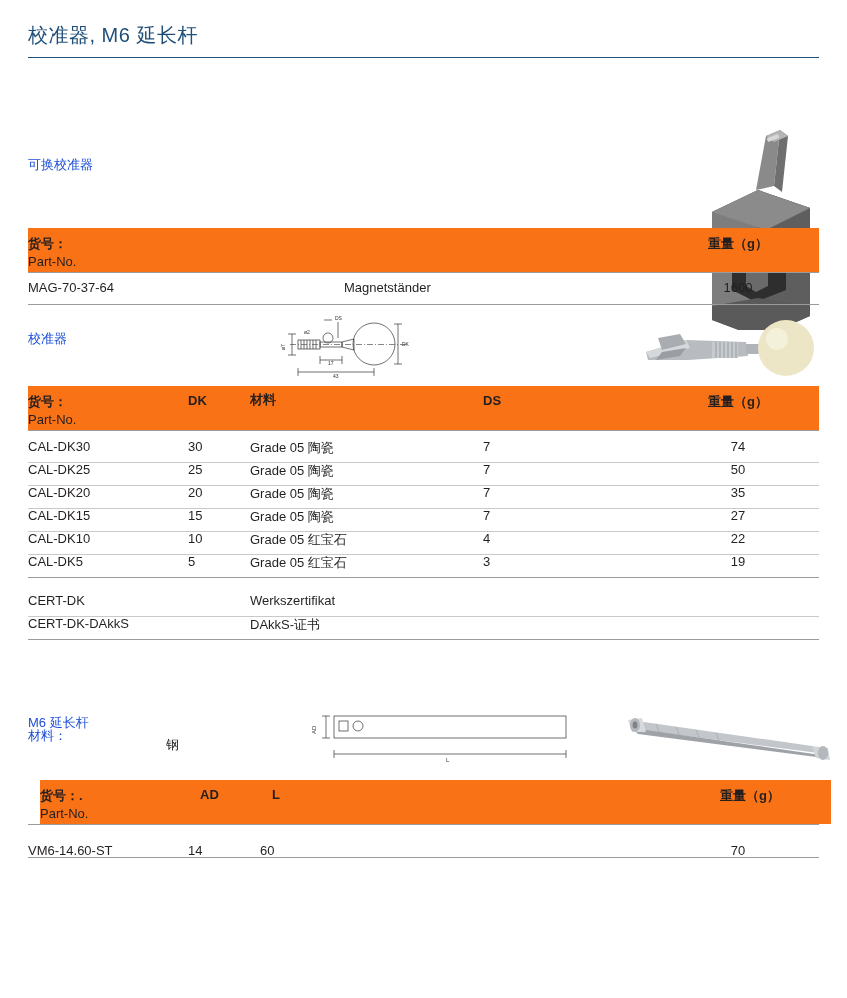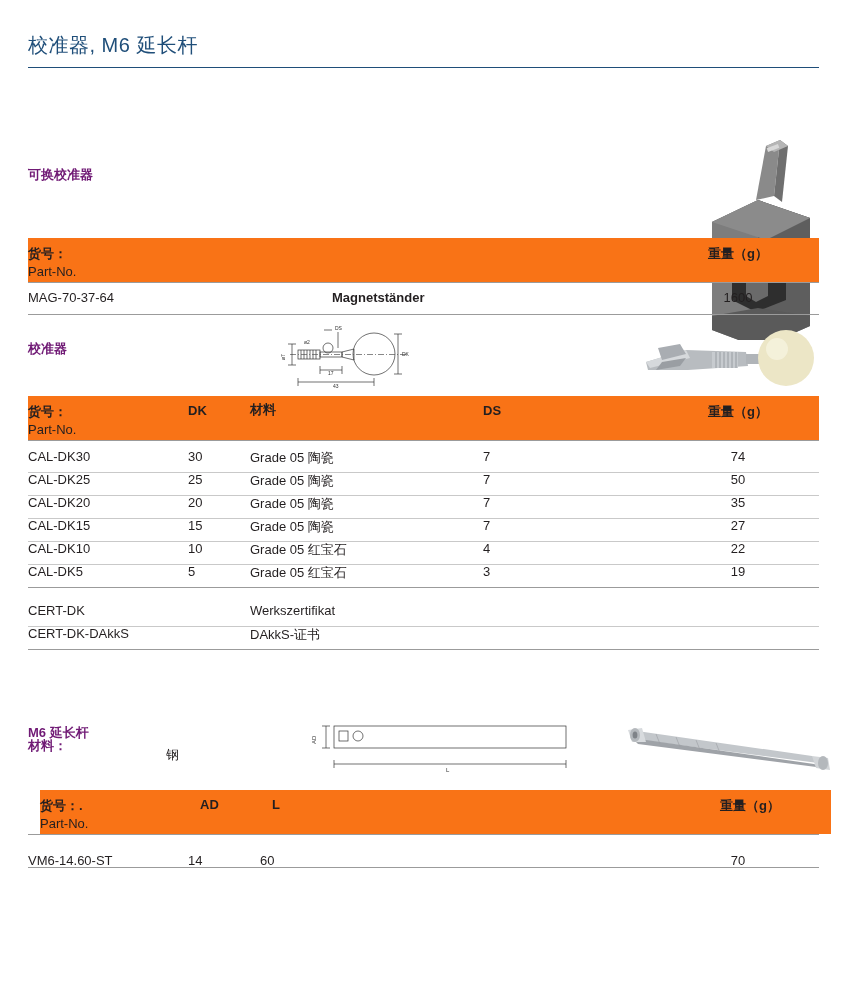--- a/index.html
+++ b/index.html
@@ -13,41 +13,41 @@
     font-family: "Liberation Sans", sans-serif;
     color: #231f20;
     position: relative;
     overflow: hidden;
   }
   .page {
     position: relative;
     width: 847px;
     height: 724px;
     box-sizing: border-box;
-    padding: 18px 28px;
+    padding: 8px 28px;
   }
   
   .page-title {
     font-size: 20px;
     color: #1f4e79;
     padding-top: 14px;
     padding-bottom: 8px;
     letter-spacing: 0.5px;
   }
   .title-rule {
     height: 1px;
     background: #1f4e79;
     width: 100%;
     margin-bottom: 18px;
   }
   
   .section-heading {
     font-size: 13px;
-    font-weight: bold;
-    color: #701a75;
+    font-weight: normal;
+    color: #1d4ed8;
   }
   
   .block {
     position: relative;
   }
   
   .hdr-band {
     background: #f97316;
     width: 100%;
     position: relative;
@@ -125,21 +125,21 @@
 
     <div class="hdr-band" style="position:absolute;left:0;top:152px;height:44px;">
       <div class="cell bold c-part" style="top:7px;">货号：</div>
       <div class="cell c-part" style="top:26px;">Part-No.</div>
       <div class="cell bold wt-center" style="top:7px;">重量（g）</div>
     </div>
     <div class="sep" style="position:absolute;left:0;top:196px;"></div>
 
     <div class="row" style="position:absolute;left:0;top:204px;">
       <div class="cell c-part">MAG-70-37-64</div>
-      <div class="cell c-desc" style="left:304px;font-weight:bold;">Magnetständer</div>
+      <div class="cell c-desc" style="left:316px;">Magnetständer</div>
       <div class="cell wt-center">1600</div>
     </div>
     <div class="sep" style="position:absolute;left:0;top:228px;"></div>
   </div>
 
   <div class="block" style="height:368px;">
     <div class="section-heading" style="position:absolute;left:0;top:22px;">校准器</div>
 
     <div class="img-area tech-drawing" style="left:252px;top:4px;width:180px;height:70px;">
       <svg width="180" height="70" viewBox="0 0 180 70" xmlns="http://www.w3.org/2000/svg">

